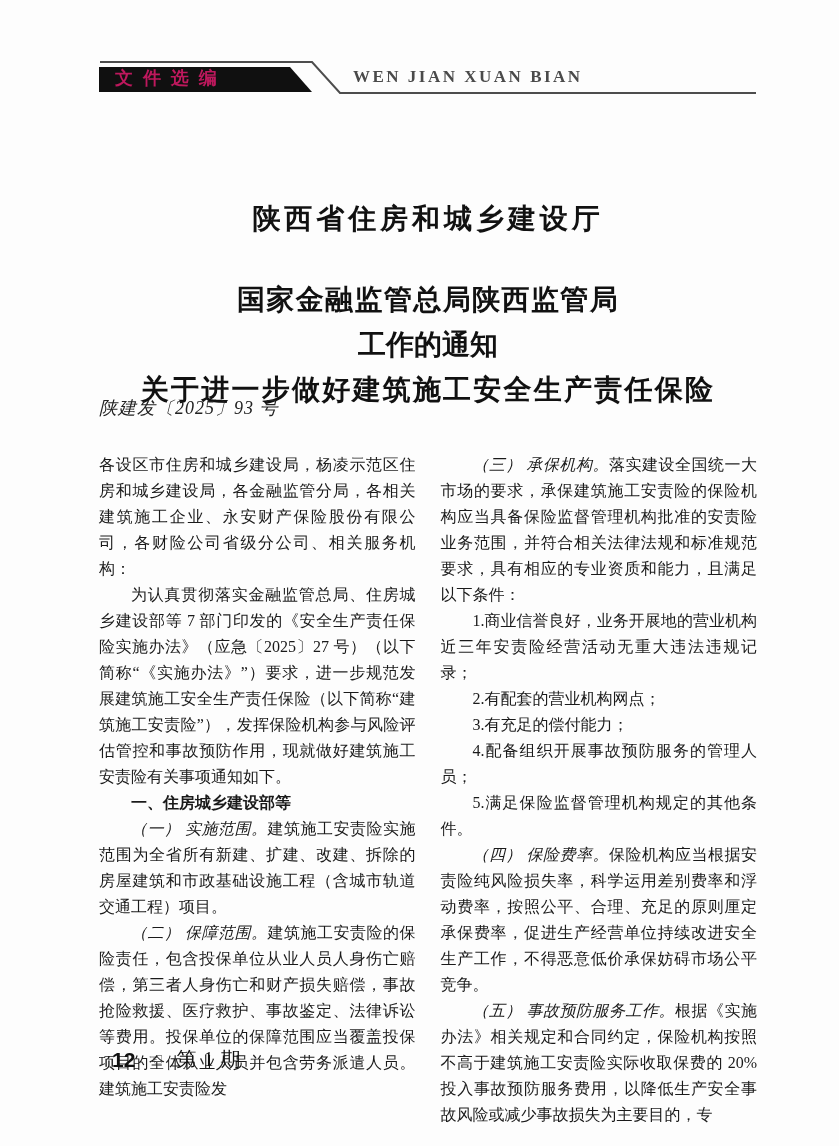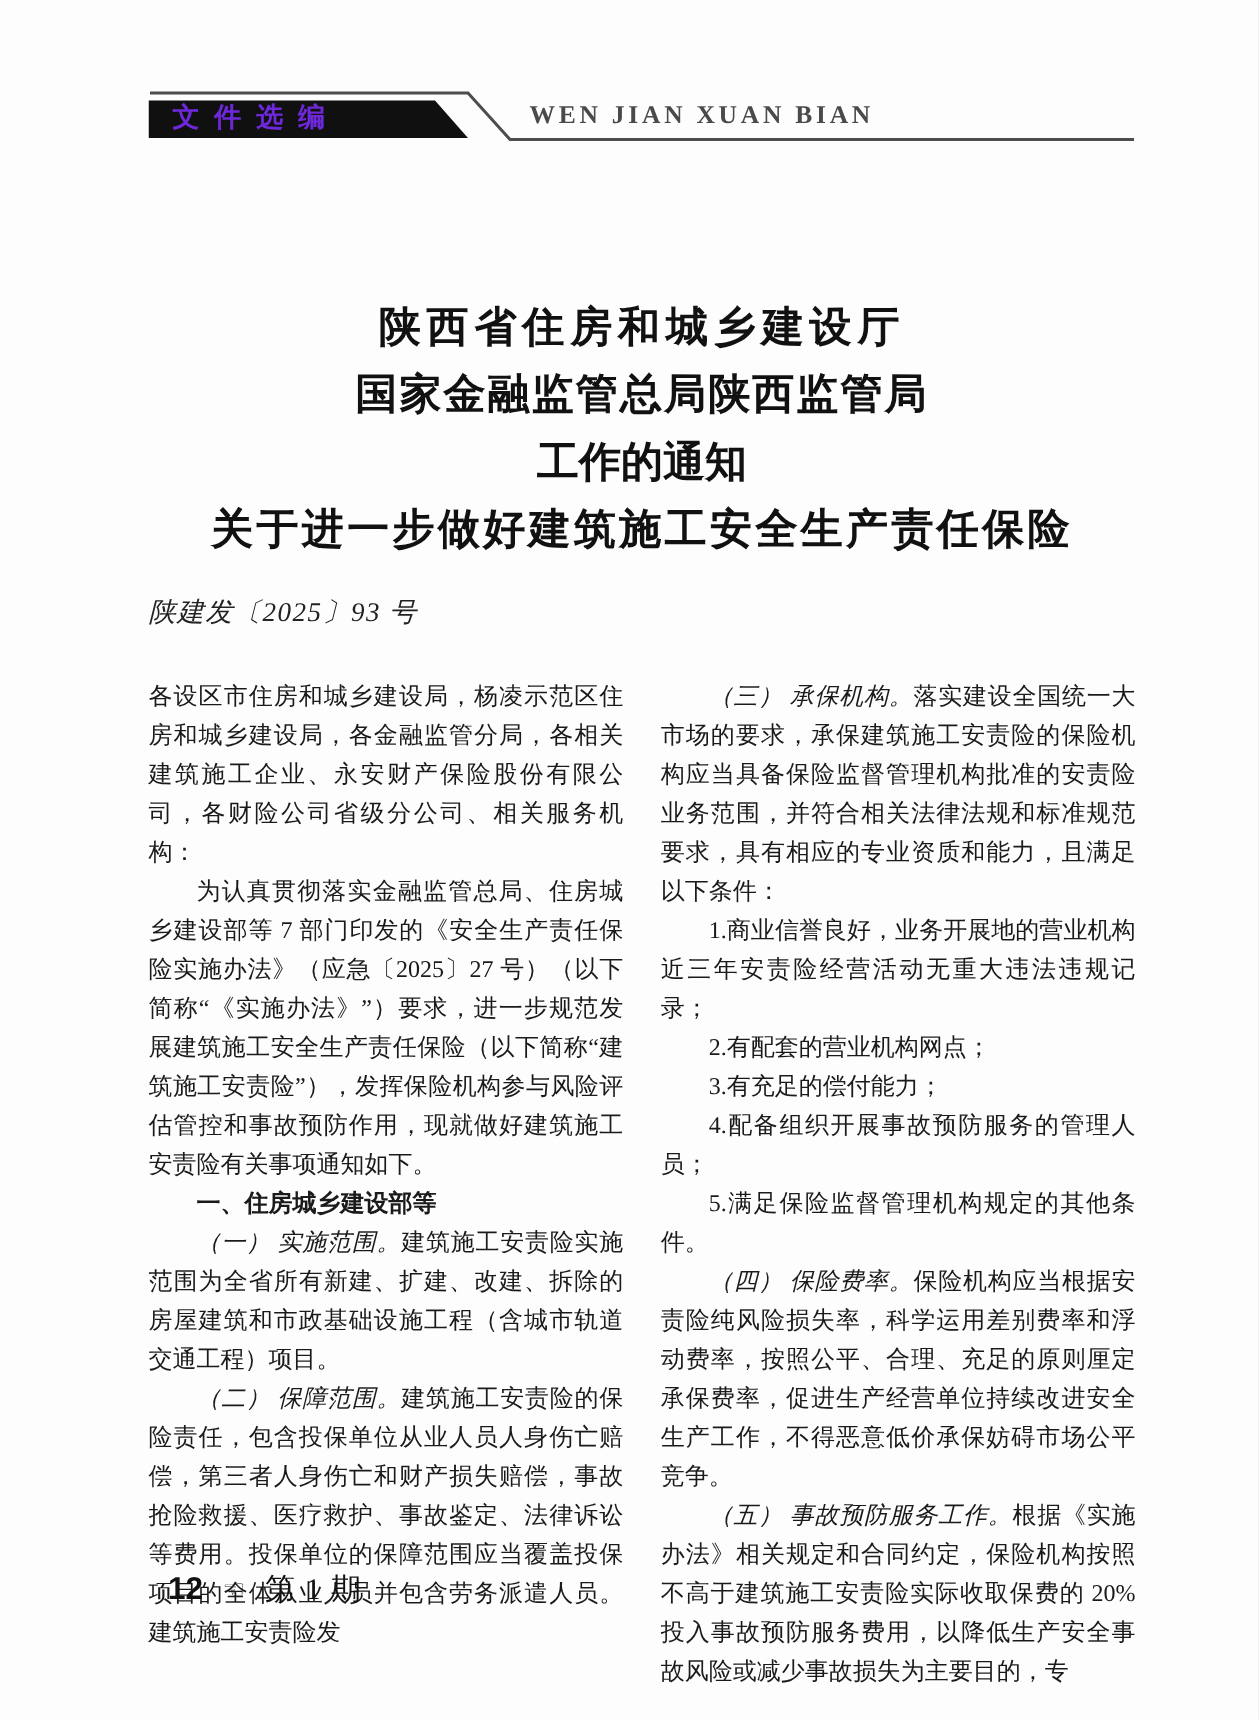--- a/index.html
+++ b/index.html
@@ -15,38 +15,38 @@
     overflow: hidden;
   }
 
   
   .masthead { position: absolute; left: 99px; top: 60px; width: 658px; height: 36px; }
   .ribbon-svg { position: absolute; left: 0; top: 0; width: 658px; height: 36px; }
   .badge-label {
     position: absolute; left: 16px; top: 8px;
     font-family: "Liberation Sans", sans-serif;
     font-weight: bold; font-size: 18px; line-height: 20px;
-    color: #6d28d9; letter-spacing: 0.55em; white-space: nowrap;
+    color: #be185d; letter-spacing: 0.55em; white-space: nowrap;
   }
   .pinyin {
     position: absolute; left: 254px; top: 7px;
     font-family: "Liberation Serif", serif;
     font-weight: bold; font-size: 17px; color: #4a4a4a;
     letter-spacing: 2.5px; white-space: nowrap;
   }
 
   
   .title-block {
     position: absolute; left: 99px; top: 198px; width: 658px;
     text-align: center; font-weight: bold; font-size: 28px; line-height: 45px;
     color: #111111;
   }
   .title-line { display: block; white-space: nowrap; font-family: Liberation Mono, monospace; }
   .title-line:nth-child(1) { letter-spacing: 0.14em; }
-  .title-line:nth-child(2) { letter-spacing: 0.05em; }
+  .title-line:nth-child(2) { letter-spacing: 0.05em; margin-top: 36px; }
   .title-line:nth-child(3) { letter-spacing: 0; }
   .title-line:nth-child(4) { letter-spacing: 0.08em; }
 
   .doc-number {
     position: absolute; left: 99px; top: 396px; width: 658px;
     font-size: 18px; font-style: italic;
     letter-spacing: 1px; color: #222222;
   }
 
   

